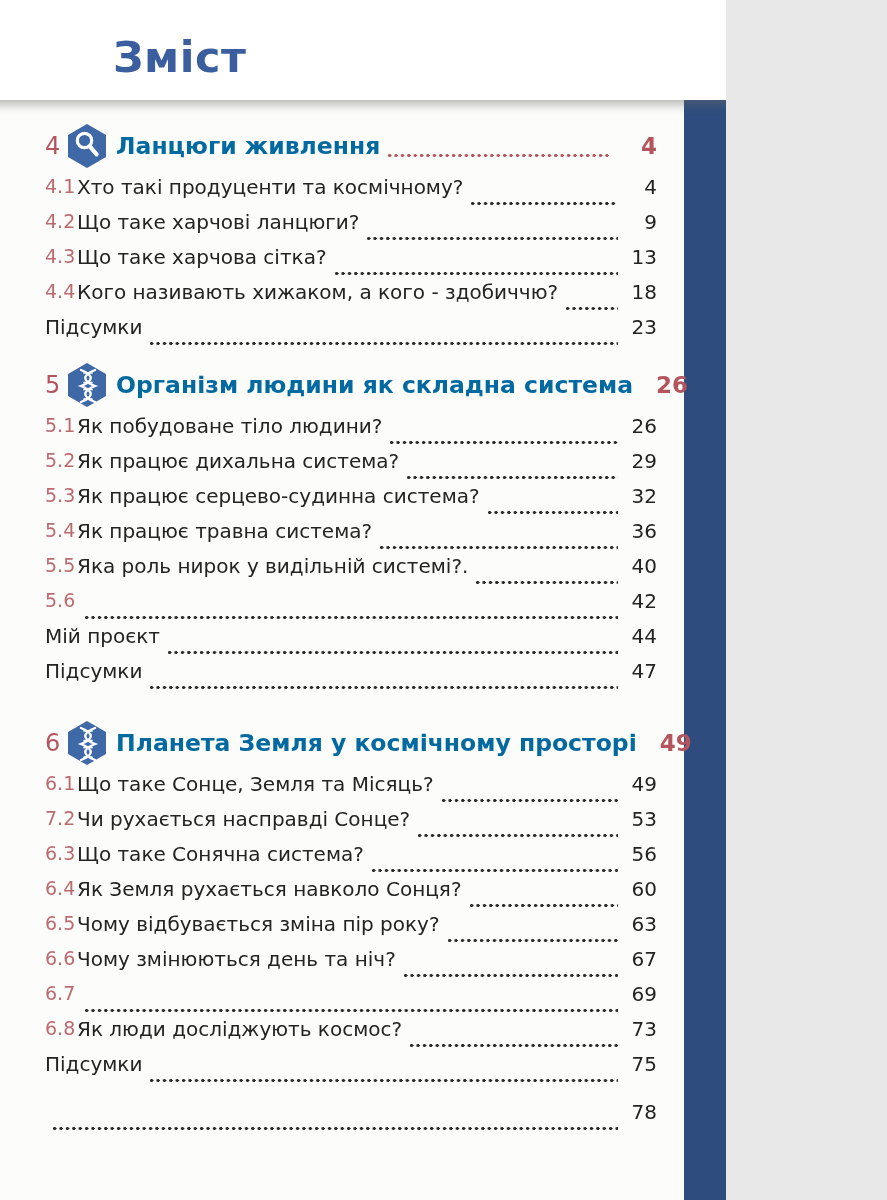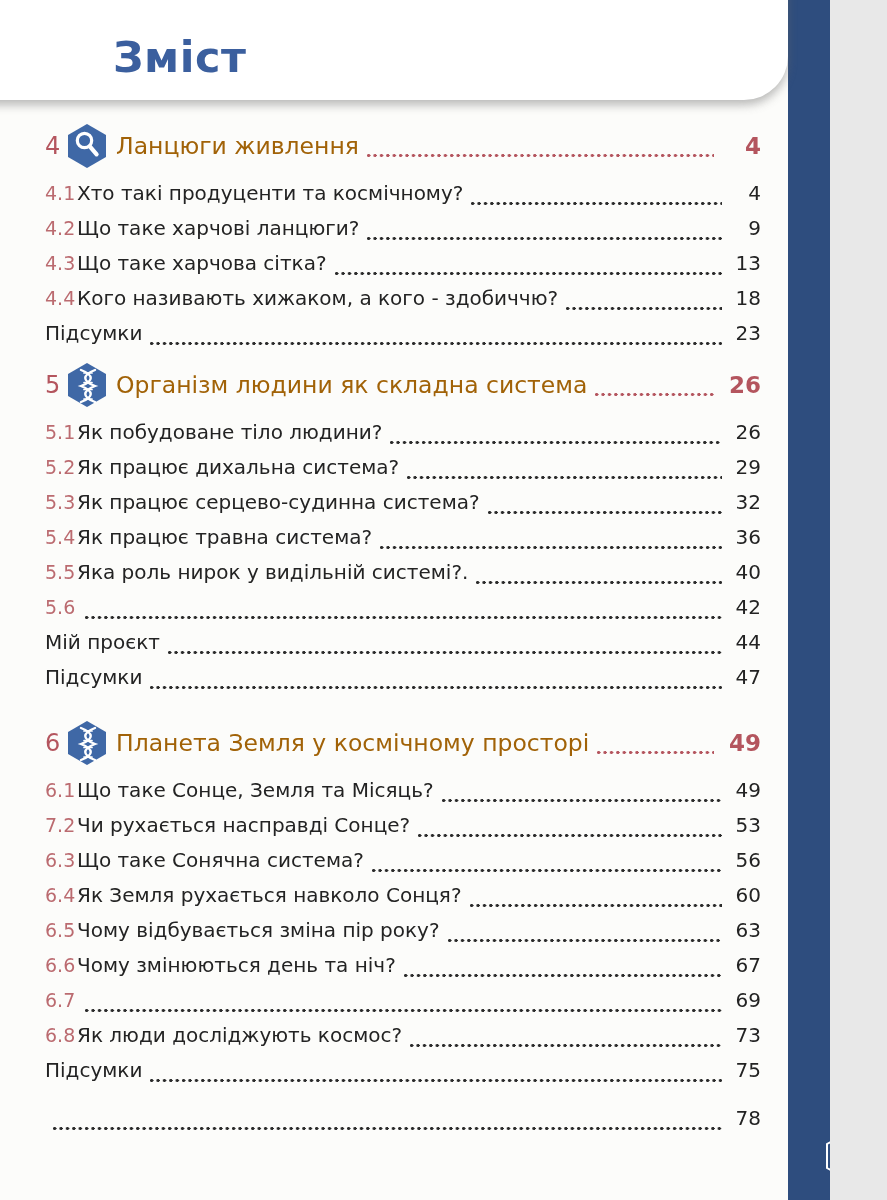--- a/index.html
+++ b/index.html
@@ -1,36 +1,36 @@
 <!DOCTYPE html>
 <html><head>
 <meta charset="utf-8">
 <style>
   html,body{margin:0;padding:0;background:#e8e8e8;}
-  .page{position:relative;width:830px;height:1200px;background:#fcfcfa;overflow:hidden;
+  .page{position:relative;width:726px;height:1200px;background:#fcfcfa;overflow:hidden;
         font-family:"DejaVu Sans","Liberation Sans",sans-serif;color:#232323;}
   .sidebar{position:absolute;top:0;right:0;width:42px;height:1200px;background:#2e4d7e;}
   .header-card{position:absolute;top:-26px;left:-26px;width:814px;height:126px;background:#ffffff;
         border-radius:0 0 44px 0;box-shadow:0 5px 10px rgba(105,105,105,.45);}
   .page-title{position:absolute;left:139px;top:58px;margin:0;font-size:43px;font-weight:bold;
         color:#3b5f9e;letter-spacing:.5px;}
   .toc{position:absolute;left:45px;right:69px;top:100px;}
   .section{}
   .s4{margin-top:22px}.s5{margin-top:10px}.s6{margin-top:24px}
   .sec-header{display:flex;align-items:center;height:48px;}
   .sec-num{width:20px;flex:none;font-size:24px;color:#b4555e;}
   .hex-icon{width:40px;height:46px;flex:none;margin:0 9px 0 2px;}
   .hex-icon svg{display:block}
-  .sec-title{flex:none;font-size:23.5px;font-weight:normal;color:#a16207;white-space:nowrap;}
+  .sec-title{flex:none;font-size:23.5px;font-weight:bold;color:#0369a1;white-space:nowrap;}
   .sec-page{width:42px;flex:none;text-align:right;font-size:23px;font-weight:bold;color:#b4555e;}
   .leader{flex:1;height:3.4px;align-self:flex-end;margin:0 5px 6px 8px;color:#2b2b2b;
         background-image:radial-gradient(circle at 1.7px 1.7px, currentColor 1.5px, transparent 1.9px);
         background-size:6.4px 3.4px;background-repeat:repeat-x;}
   .sec-header .leader{color:#b4555e;margin-bottom:13px;}
-  .item{display:flex;align-items:center;height:35px;font-size:20px;}
+  .item{display:flex;align-items:flex-start;height:35px;font-size:20px;}
   .sec-header + .item{margin-top:6px;}
   .item .num{width:32px;flex:none;font-size:19px;line-height:1.15;color:#bb6b70;}
   .item .label{flex:none;line-height:1.15;white-space:nowrap;}
   .item .pg{width:34px;flex:none;text-align:right;line-height:1.15;}
   .footer-row{margin-top:13px;}
   .page-hex{position:absolute;left:824px;top:1130px;width:48px;height:52px;}
   .page-hex svg{display:block}
   .page-hex .pgnum{position:absolute;left:0;top:0;width:100%;height:100%;display:flex;
         align-items:center;justify-content:center;color:#ffffff;font-size:20px;}
 </style>

